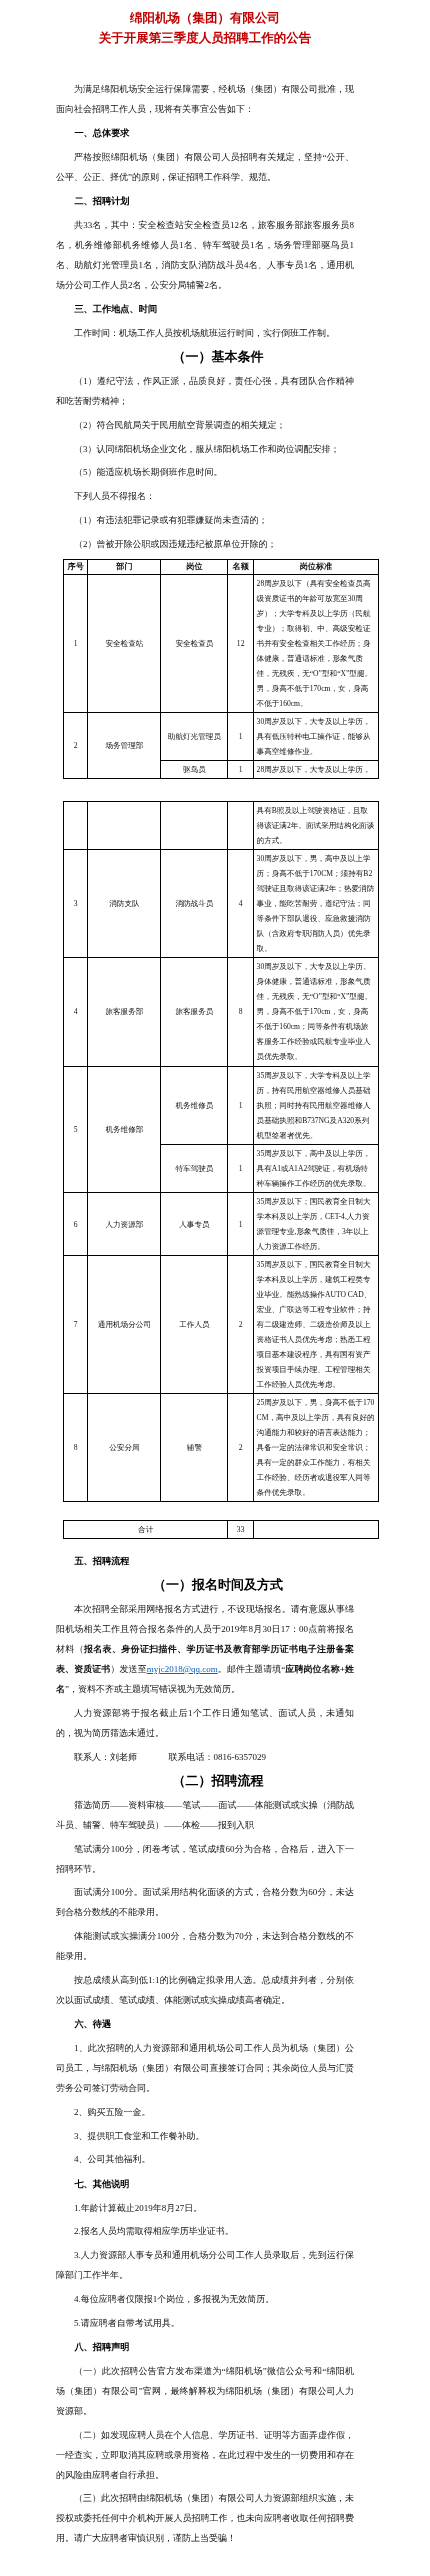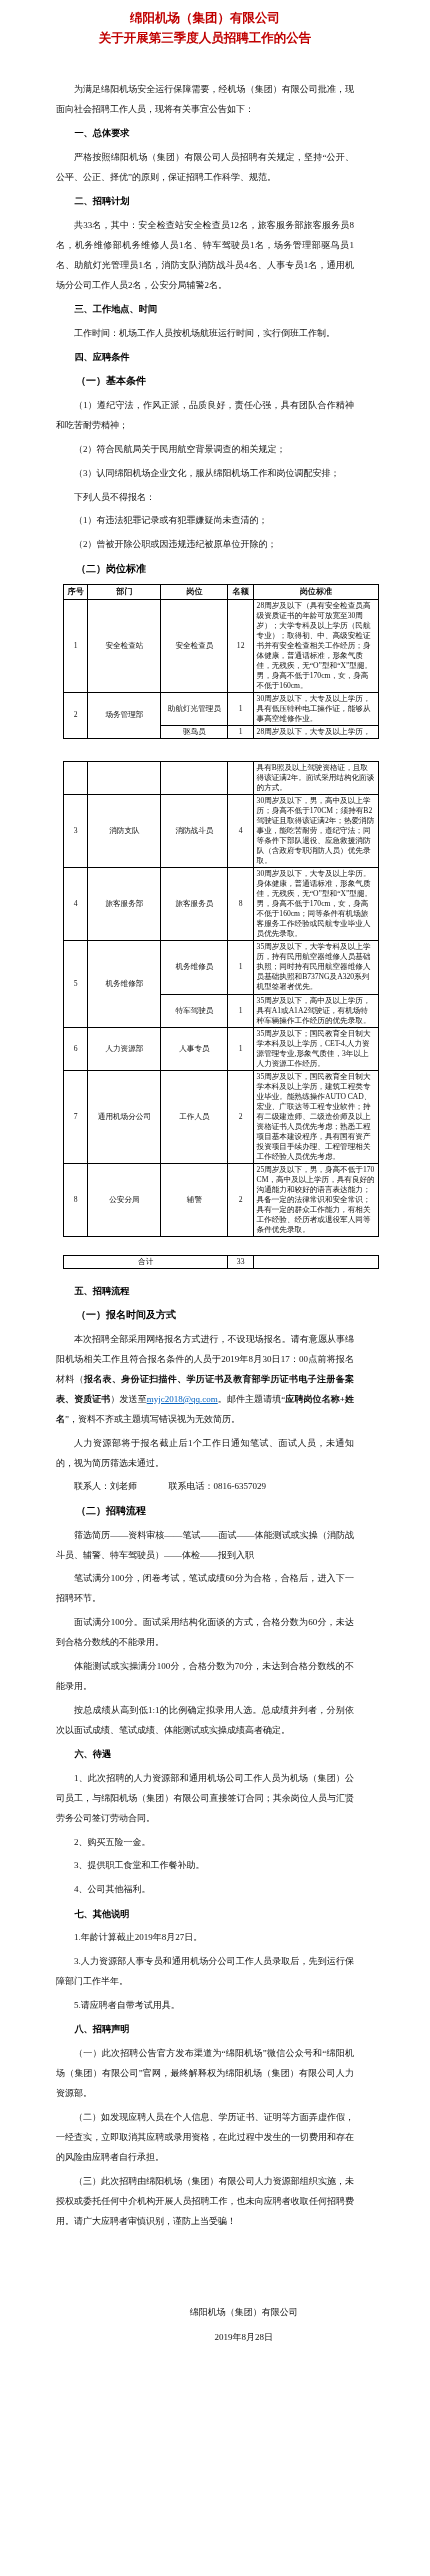--- a/index.html
+++ b/index.html
@@ -18,34 +18,34 @@
     font-size:9px; line-height:20px; text-indent:2em;
     text-align:justify; margin:3.8px 0;
   }
   .h1{
     font-family:"Liberation Sans", sans-serif;
     font-weight:bold; font-size:9.2px; line-height:20px;
     text-indent:2em; margin:4.3px 0 1.1px 0; color:#000;
   }
   .h2{
     font-family:"Liberation Sans", sans-serif;
-    font-weight:bold; font-size:10px; line-height:20px;
-    text-indent:2em; margin:4.3px 0 1.1px 0; color:#000;
+    font-weight:bold; font-size:13px; line-height:20px;
+    text-indent:2em; margin:4.3px 0 1.1px 0; color:#000;text-align:center;
   }
   .bold{font-weight:bold;}
   .email{color:#0563c1; text-decoration:underline; cursor:pointer;}
   .contact-gap{display:inline-block; width:3.5em;}
   table.std{
     width:315px; margin:5.4px 0 0 7px;
     border-collapse:collapse; border:1.1px solid #000;
     font-size:7.6px; table-layout:fixed;
   }
   table.std td, table.std th{
     border:0.5px solid #000; padding:1.1px 2.7px;
-    line-height:10px; vertical-align:middle;
+    line-height:15px; vertical-align:middle;
     word-break:break-all;
   }
   table.std th{
     font-weight:bold; font-size:8.1px; text-align:center;
     line-height:11.4px; padding:1.1px 0.5px;
   }
   td.c{text-align:center;}
   td.std-text{text-align:left; white-space:pre-wrap;}
   .col-no{width:24.4px;} .col-dept{width:73px;} .col-post{width:67px;}
   .col-quota{width:25.5px;} .col-std{width:125px;}
@@ -73,29 +73,28 @@
 
   <div class="h1">一、总体要求</div>
   <p class="para">严格按照绵阳机场（集团）有限公司人员招聘有关规定，坚持“公开、公平、公正、择优”的原则，保证招聘工作科学、规范。</p>
 
   <div class="h1">二、招聘计划</div>
   <p class="para">共33名，其中：安全检查站安全检查员12名，旅客服务部旅客服务员8名，机务维修部机务维修人员1名、特车驾驶员1名，场务管理部驱鸟员1名、助航灯光管理员1名，消防支队消防战斗员4名、人事专员1名，通用机场分公司工作人员2名，公安分局辅警2名。</p>
 
   <div class="h1">三、工作地点、时间</div>
   <p class="para">工作时间：机场工作人员按机场航班运行时间，实行倒班工作制。</p>
 
-  <div class="h1">四、应聘条件</div>
   <div class="h2">（一）基本条件</div>
   <p class="para">（1）遵纪守法，作风正派，品质良好，责任心强，具有团队合作精神和吃苦耐劳精神；</p>
   <p class="para">（2）符合民航局关于民用航空背景调查的相关规定；</p>
   <p class="para">（3）认同绵阳机场企业文化，服从绵阳机场工作和岗位调配安排；</p>
+  <p class="para">（5）能适应机场长期倒班作息时间。</p>
   <p class="para">下列人员不得报名：</p>
   <p class="para">（1）有违法犯罪记录或有犯罪嫌疑尚未查清的；</p>
   <p class="para">（2）曾被开除公职或因违规违纪被原单位开除的；</p>
-  <div class="h2">（二）岗位标准</div>
 
   <table class="std">
     <colgroup>
         <col class="col-no">
         <col class="col-dept">
         <col class="col-post">
         <col class="col-quota">
         <col class="col-std">
       </colgroup>
     <tbody>
@@ -231,21 +230,23 @@
   <p class="para">按总成绩从高到低1:1的比例确定拟录用人选。总成绩并列者，分别依次以面试成绩、笔试成绩、体能测试或实操成绩高者确定。</p>
 
   <div class="h1">六、待遇</div>
   <p class="para">1、此次招聘的人力资源部和通用机场公司工作人员为机场（集团）公司员工，与绵阳机场（集团）有限公司直接签订合同；其余岗位人员与汇贤劳务公司签订劳动合同。</p>
   <p class="para">2、购买五险一金。</p>
   <p class="para">3、提供职工食堂和工作餐补助。</p>
   <p class="para">4、公司其他福利。</p>
 
   <div class="h1">七、其他说明</div>
   <p class="para">1.年龄计算截止2019年8月27日。</p>
+  <p class="para">2.报名人员均需取得相应学历毕业证书。</p>
   <p class="para">3.人力资源部人事专员和通用机场分公司工作人员录取后，先到运行保障部门工作半年。</p>
+  <p class="para">4.每位应聘者仅限报1个岗位，多报视为无效简历。</p>
   <p class="para">5.请应聘者自带考试用具。</p>
 
   <div class="h1">八、招聘声明</div>
   <p class="para">（一）此次招聘公告官方发布渠道为“绵阳机场”微信公众号和“绵阳机场（集团）有限公司”官网，最终解释权为绵阳机场（集团）有限公司人力资源部。</p>
   <p class="para">（二）如发现应聘人员在个人信息、学历证书、证明等方面弄虚作假，一经查实，立即取消其应聘或录用资格，在此过程中发生的一切费用和存在的风险由应聘者自行承担。</p>
   <p class="para">（三）此次招聘由绵阳机场（集团）有限公司人力资源部组织实施，未授权或委托任何中介机构开展人员招聘工作，也未向应聘者收取任何招聘费用。请广大应聘者审慎识别，谨防上当受骗！</p>
 
   <div class="signature">
     <div>绵阳机场（集团）有限公司</div>
     <div class="line2">2019年8月28日</div>

